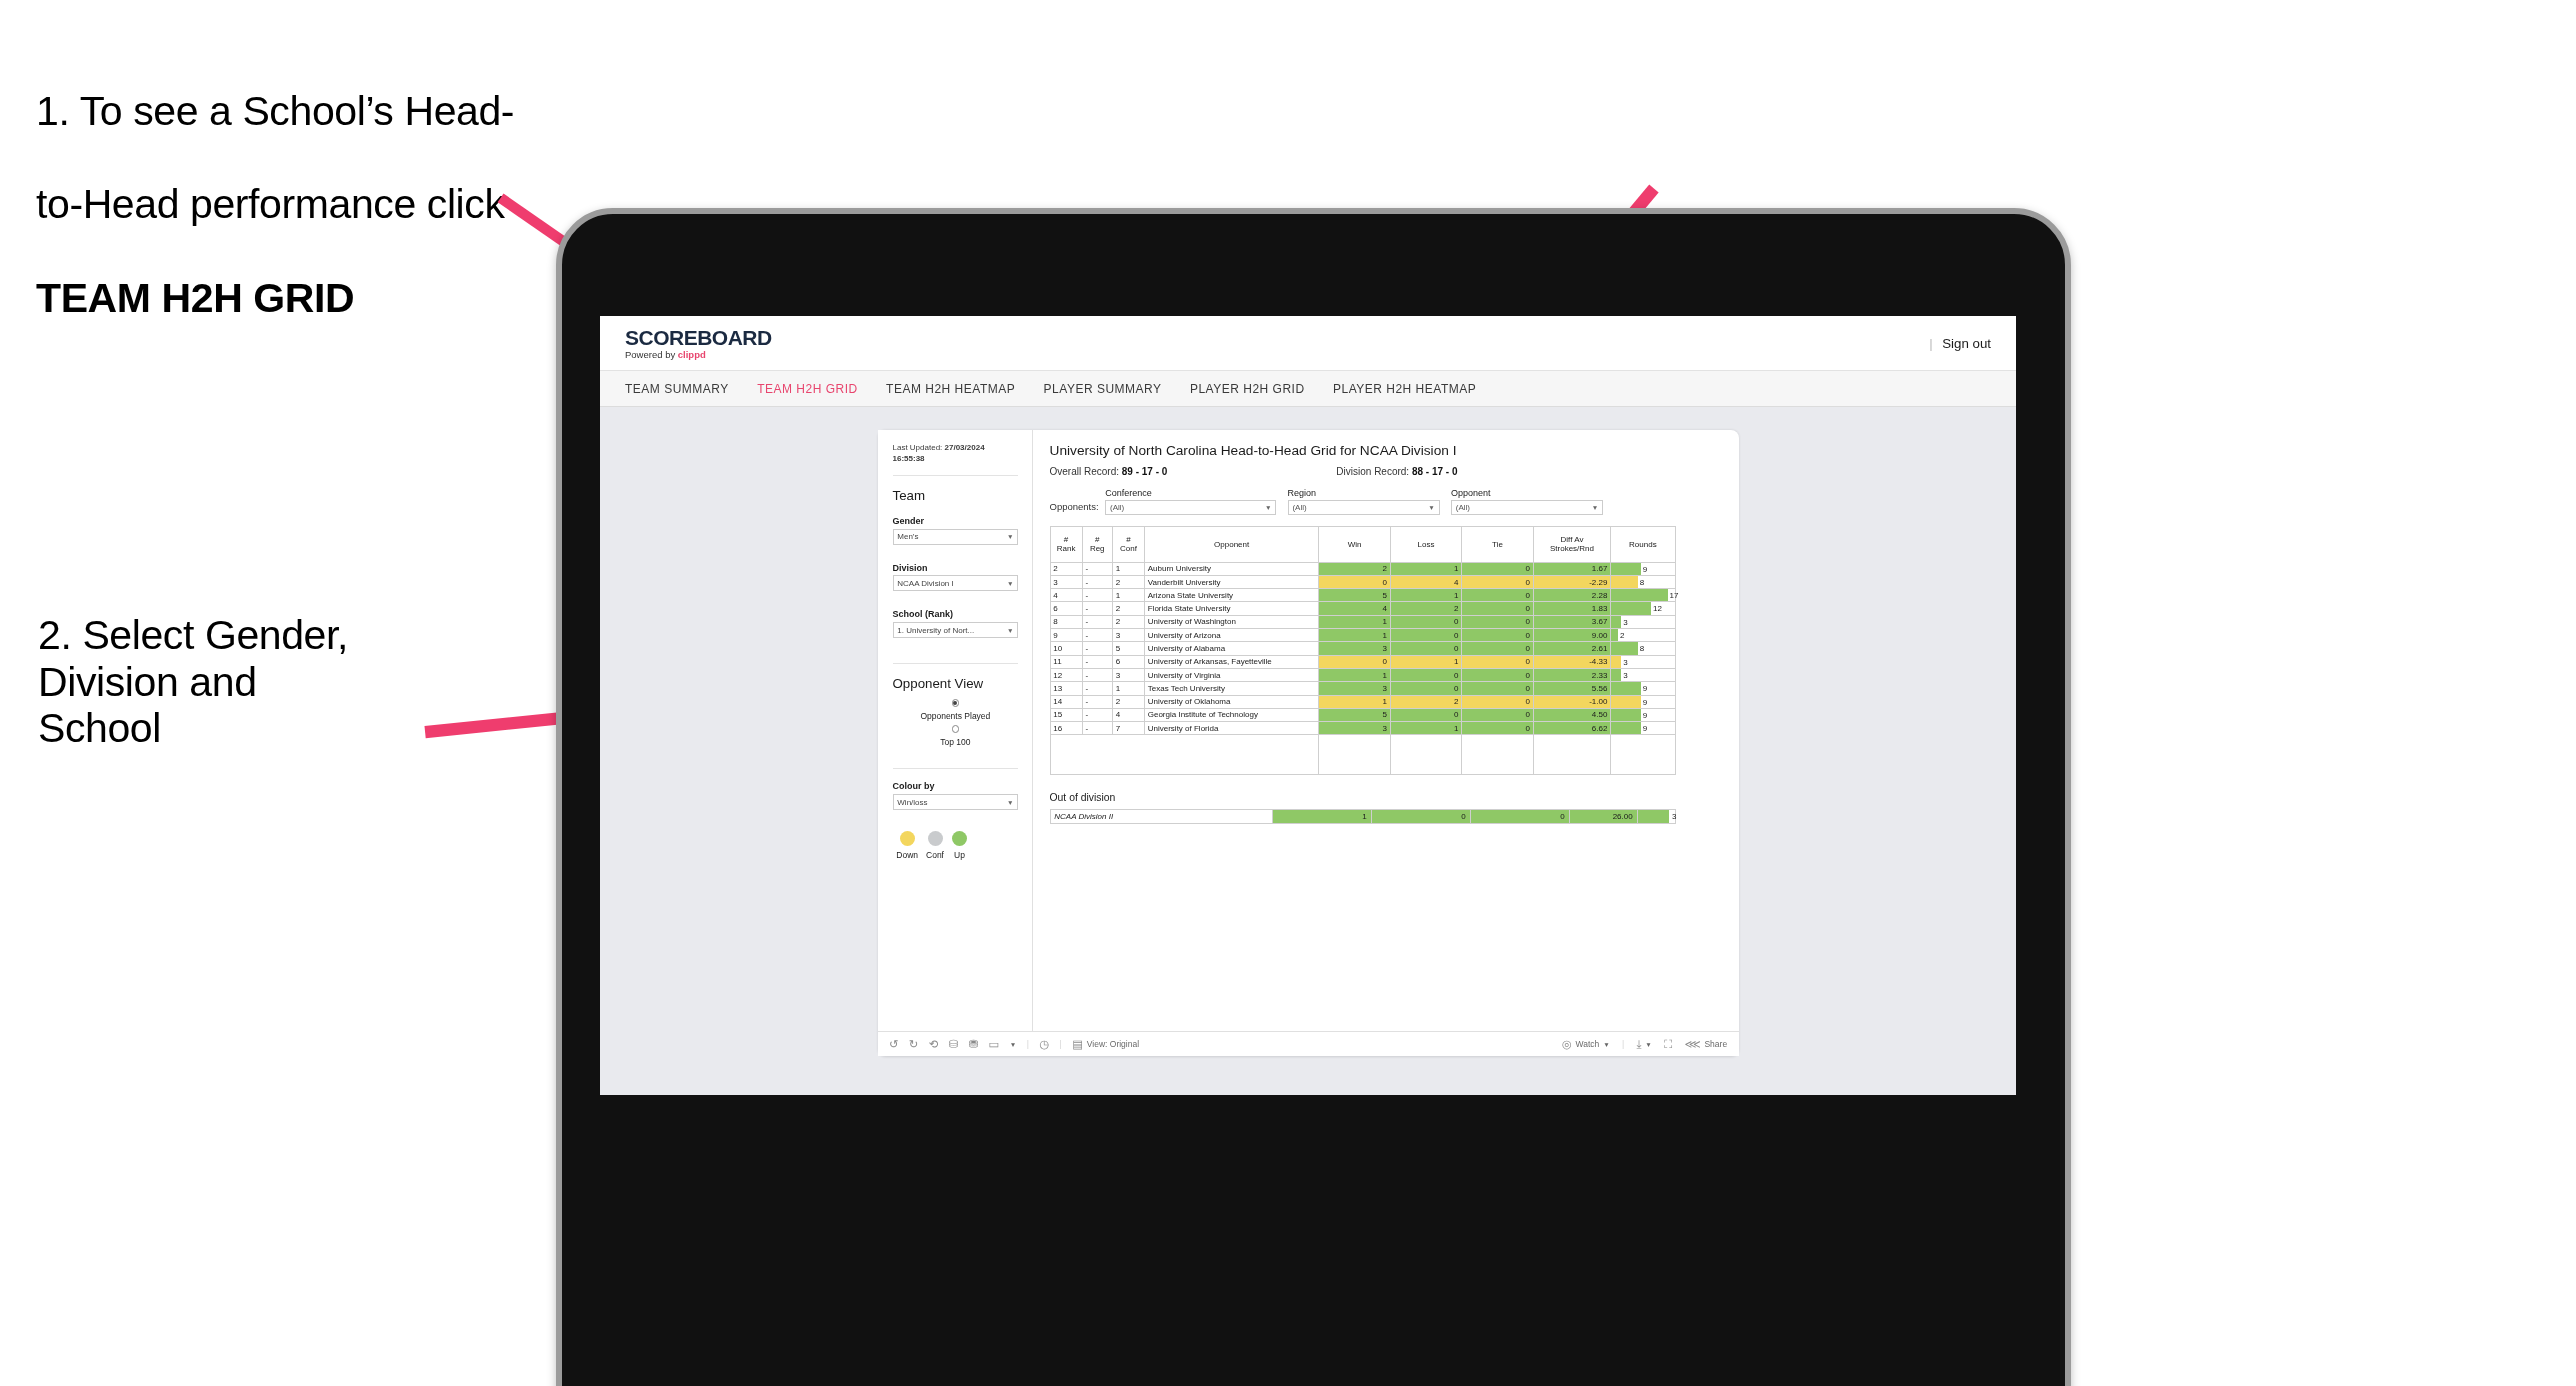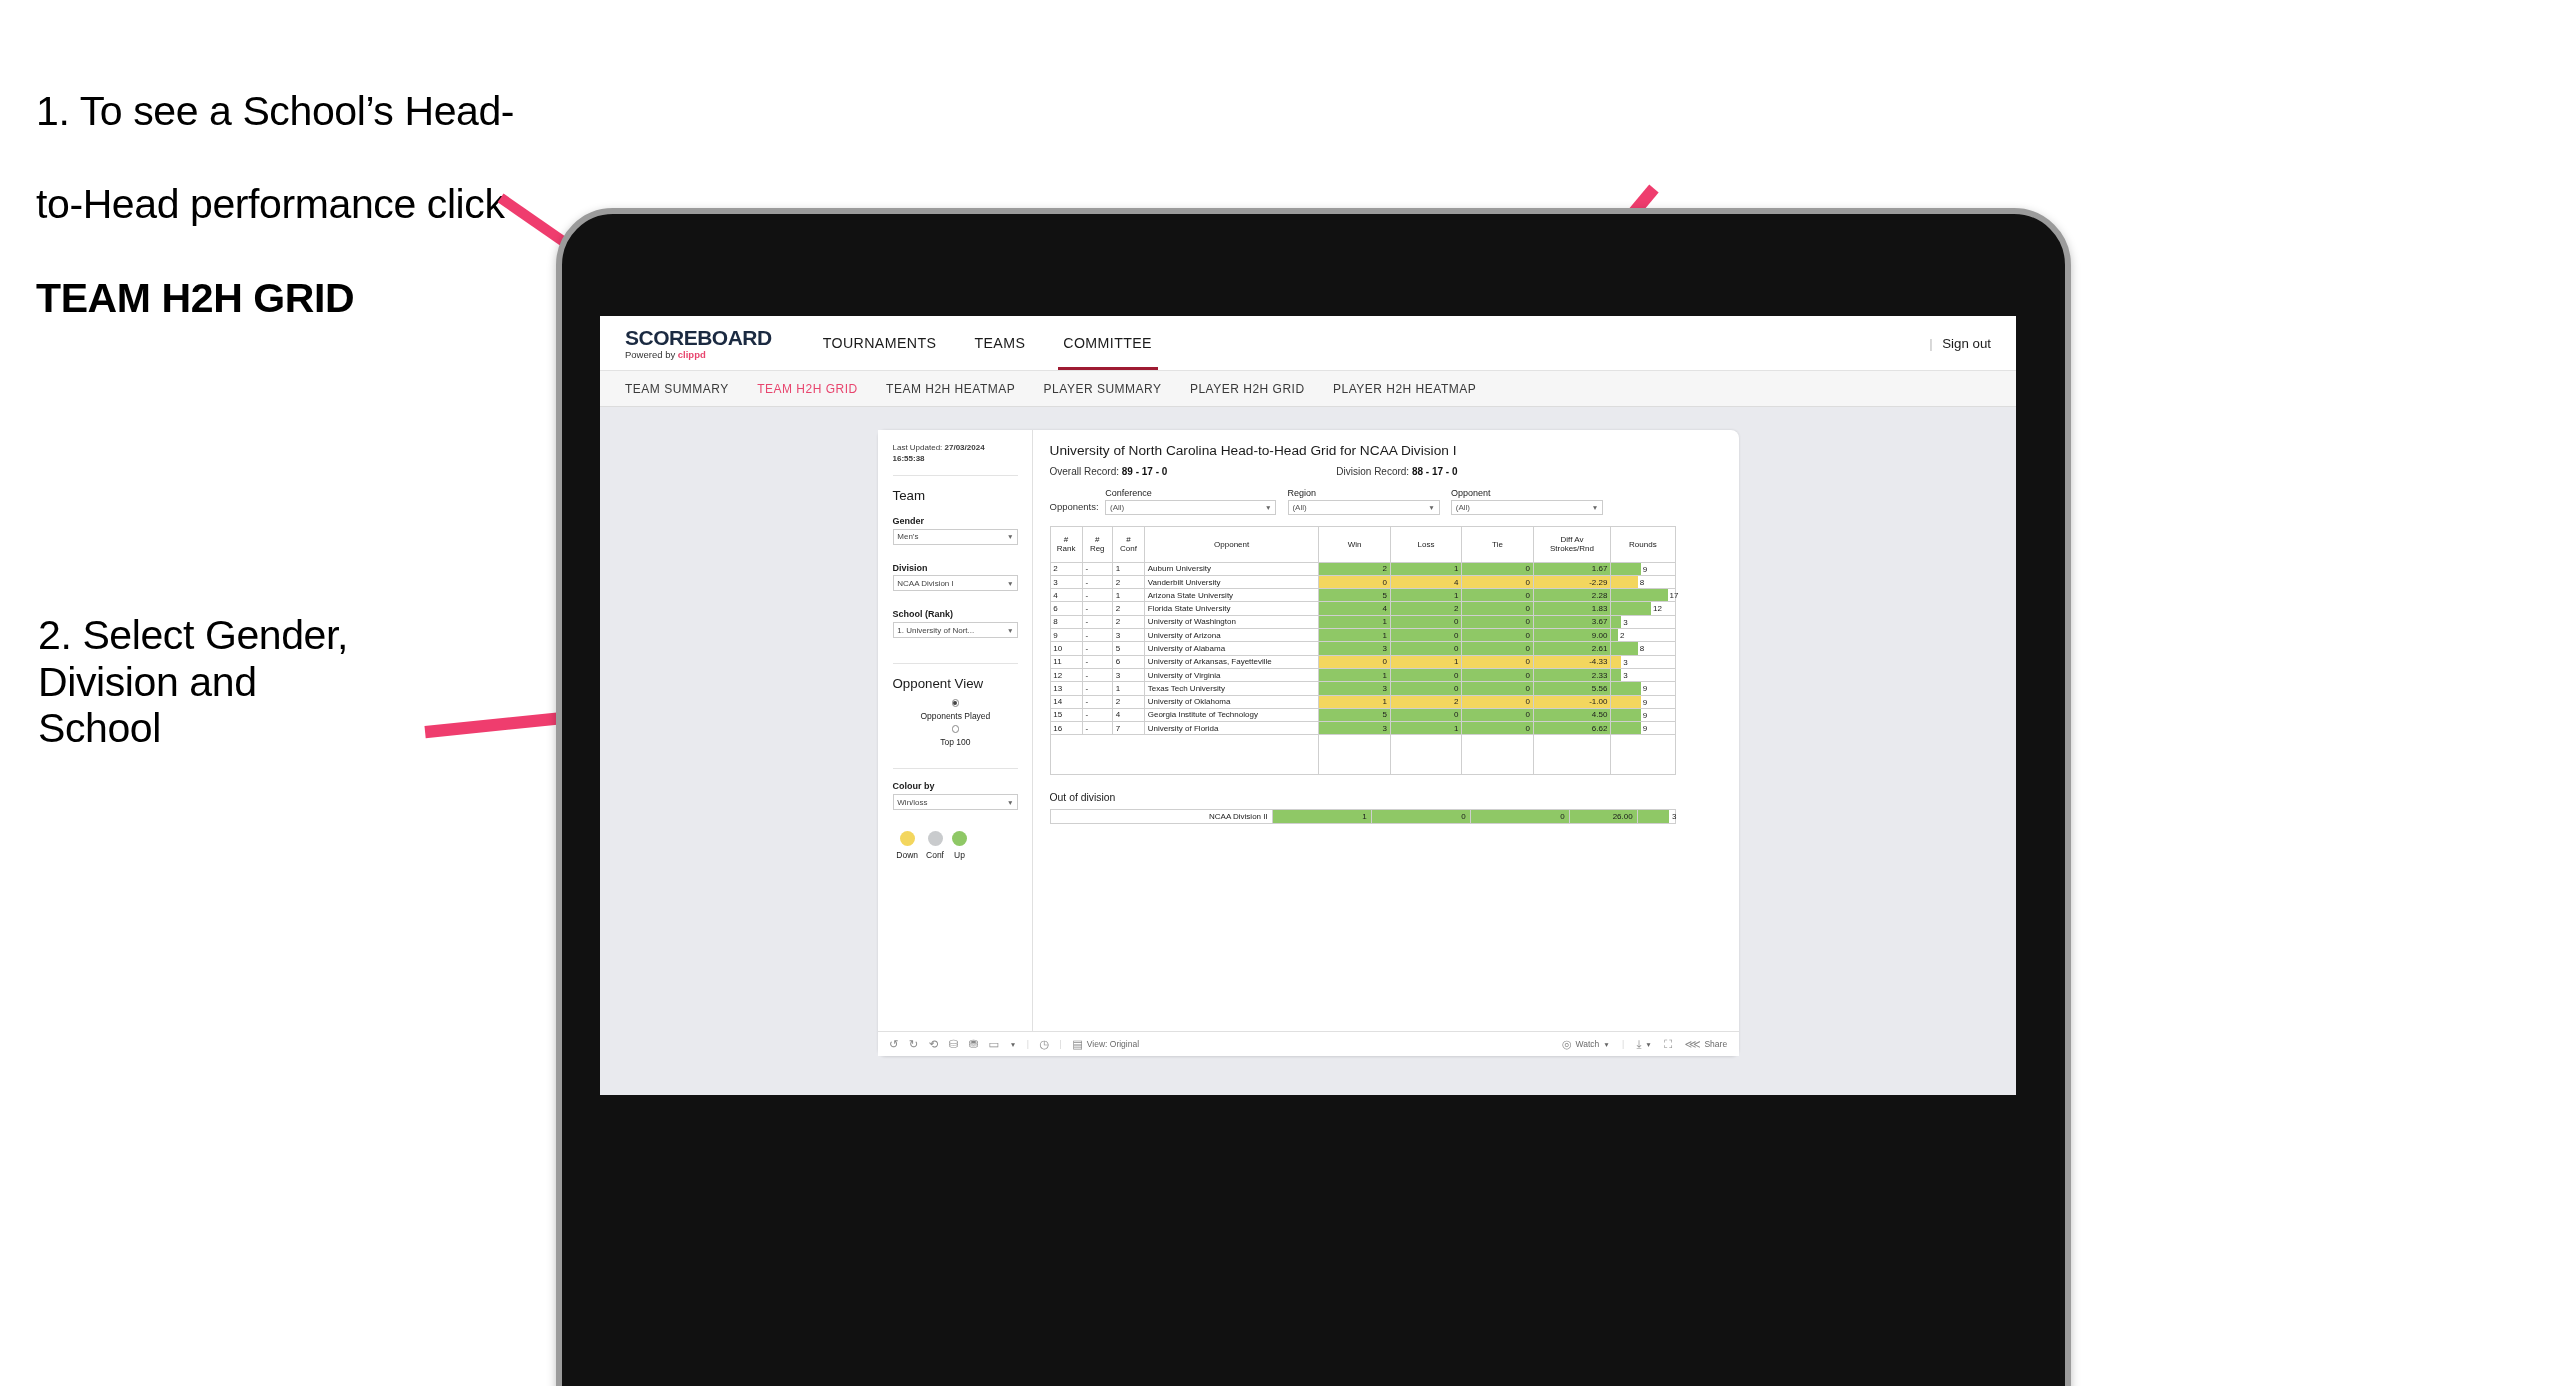--- a/index.html
+++ b/index.html
@@ -176,21 +176,21 @@
   td.rounds { padding: 0; position: relative; }
   .rbar { height: 100%; position: absolute; left: 0; top: 0; }
   .rbar.up { background: #8fc866; }
   .rbar.down { background: #f3d65e; }
   .rval { position: absolute; top: 0; font-size: 8px; line-height: 13.3px; color: #1b1b1b; }
   tr.blank td { height: 40px; border-top: 0.9px solid #cfcfcf; }
 
   .ood-title { font-size: 10.4px; color: #1b1b1b; margin: 17px 0 5.7px 0; }
   table.ood { border-collapse: collapse; width: 626px; table-layout: fixed; }
   table.ood td { border: 0.9px solid #cfcfcf; font-size: 8px; height: 14.2px; padding: 0 3.8px; color: #1b1b1b; }
-  td.ood-name { text-align: right; width: 222px; }
+  td.ood-name { text-align: left; width: 222px; font-style: italic; }
 
   
   .toolbar {
     height: 25px; border-top: 0.9px solid #e0e0e0; background: #fff;
     display: flex; align-items: center; padding: 0 11.4px;
     font-size: 8.5px; color: #6a6a6a; gap: 10.4px;
   }
   .tb-ic { color: #8a8a8a; font-size: 11.4px; cursor: pointer; }
   .tb-sep { color: #d5d5d5; }
   .tb-txt { display: flex; align-items: center; gap: 3.8px; cursor: pointer; }
@@ -228,25 +228,20 @@
 
   <div id="tablet">
     <div id="tablet-screen">
 
       <div class="topnav">
         <div class="brand">
           <div class="brand-title">SCOREBOARD</div>
           <div class="brand-sub">
             <span>Powered by </span><span class="clippd">clippd</span>
           </div>
-        </div>
-        <div class="navitems">
-          <div class="navitem">TOURNAMENTS</div>
-          <div class="navitem">TEAMS</div>
-          <div class="navitem active">COMMITTEE</div>
         </div>
         <div class="nav-right">
           <span class="nav-sep">|</span>
           <span>Sign out</span>
         </div>
       </div>
 
       <div class="subnav">
         <div class="subitem">TEAM SUMMARY</div>
         <div class="subitem active">TEAM H2H GRID</div>

